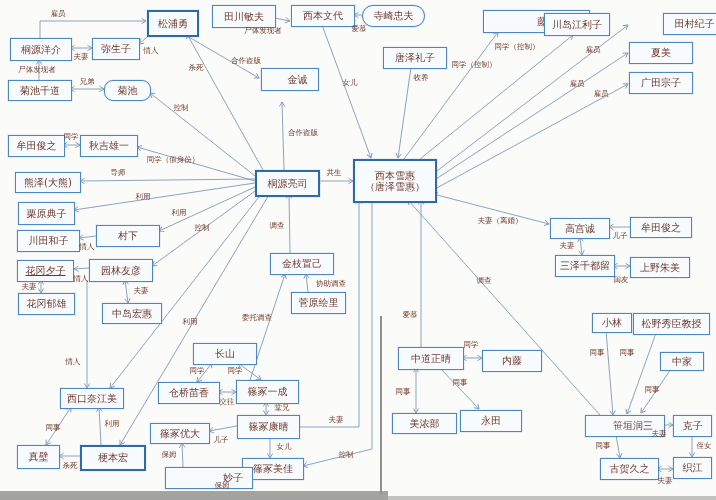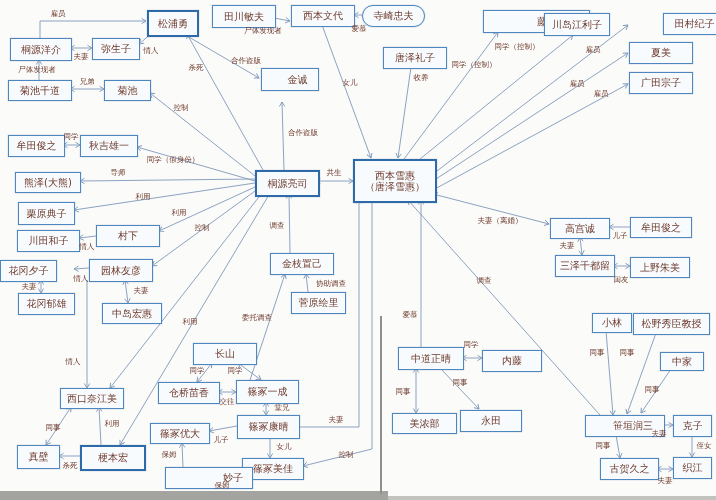--- a/index.html
+++ b/index.html
@@ -101,33 +101,33 @@
       <div class="node" style="left: 291px; top: 5px; width: 62px; height: 20px;">西本文代</div>
       <div class="node" style="left: 362px; top: 5px; width: 61px; height: 20px; border-radius: 11px;">寺崎忠夫</div>
       <div class="node" style="left: 483px; top: 10px; width: 64px; height: 21px; padding-left: 41px;">藤村都子</div>
       <div class="node" style="left: 544px; top: 13px; width: 64px; height: 21px;">川岛江利子</div>
       <div class="node" style="left: 629px; top: 13px; width: 61px; height: 20px; margin-left: 34px;">田村纪子</div>
       <div class="node" style="left: 629px; top: 42px; width: 62px; height: 20px;">夏美</div>
       <div class="node" style="left: 629px; top: 72px; width: 62px; height: 20px;">广田宗子</div>
       <div class="node" style="left: 10px; top: 38px; width: 60px; height: 21px;">桐源洋介</div>
       <div class="node" style="left: 92px; top: 38px; width: 46px; height: 20px;">弥生子</div>
       <div class="node" style="left: 8px; top: 80px; width: 62px; height: 19px;">菊池千道</div>
-      <div class="node" style="left: 104px; top: 80px; width: 45px; height: 19px;">菊池</div>
+      <div class="node" style="left: 104px; top: 80px; width: 45px; height: 19px; border-radius: 9px;">菊池</div>
       <div class="node" style="left: 383px; top: 47px; width: 62px; height: 20px;">唐泽礼子</div>
       <div class="node" style="left: 261px; top: 68px; width: 41px; height: 21px; padding-left: 15px;">金诚</div>
       <div class="node" style="left: 8px; top: 135px; width: 55px; height: 20px;">牟田俊之</div>
       <div class="node" style="left: 80px; top: 135px; width: 56px; height: 20px;">秋吉雄一</div>
       <div class="node strong" style="left: 255px; top: 170px; width: 61px; height: 23px;">桐源亮司</div>
       <div class="node strong" style="left: 353px; top: 159px; width: 80px; height: 40px;">西本雪惠
 （唐泽雪惠）</div>
       <div class="node" style="left: 15px; top: 172px; width: 64px; height: 19px;">熊泽(大熊)</div>
       <div class="node" style="left: 18px; top: 202px; width: 55px; height: 21px;">栗原典子</div>
       <div class="node" style="left: 17px; top: 230px; width: 61px; height: 20px;">川田和子</div>
       <div class="node" style="left: 96px; top: 225px; width: 62px; height: 20px;">村下</div>
-      <div class="node" style="left: 0; top: 260px; width: 55px; height: 20px;">花冈夕子</div>
+      <div class="node" style="left: 17px; top: 260px; width: 55px; height: 20px; text-decoration: underline;">花冈夕子</div>
       <div class="node" style="left: 89px; top: 259px; width: 62px; height: 21px;">园林友彦</div>
       <div class="node" style="left: 18px; top: 293px; width: 55px; height: 20px;">花冈郁雄</div>
       <div class="node" style="left: 102px; top: 303px; width: 58px; height: 19px;">中岛宏惠</div>
       <div class="node" style="left: 270px; top: 253px; width: 62px; height: 20px;">金枝置己</div>
       <div class="node" style="left: 291px; top: 292px; width: 53px; height: 20px;">菅原绘里</div>
       <div class="node" style="left: 550px; top: 218px; width: 58px; height: 19px;">高宫诚</div>
       <div class="node" style="left: 630px; top: 217px; width: 60px; height: 19px;">牟田俊之</div>
       <div class="node" style="left: 555px; top: 255px; width: 58px; height: 20px;">三泽千都留</div>
       <div class="node" style="left: 630px; top: 257px; width: 58px; height: 19px;">上野朱美</div>
       <div class="node" style="left: 193px; top: 343px; width: 62px; height: 20px;">长山</div>

